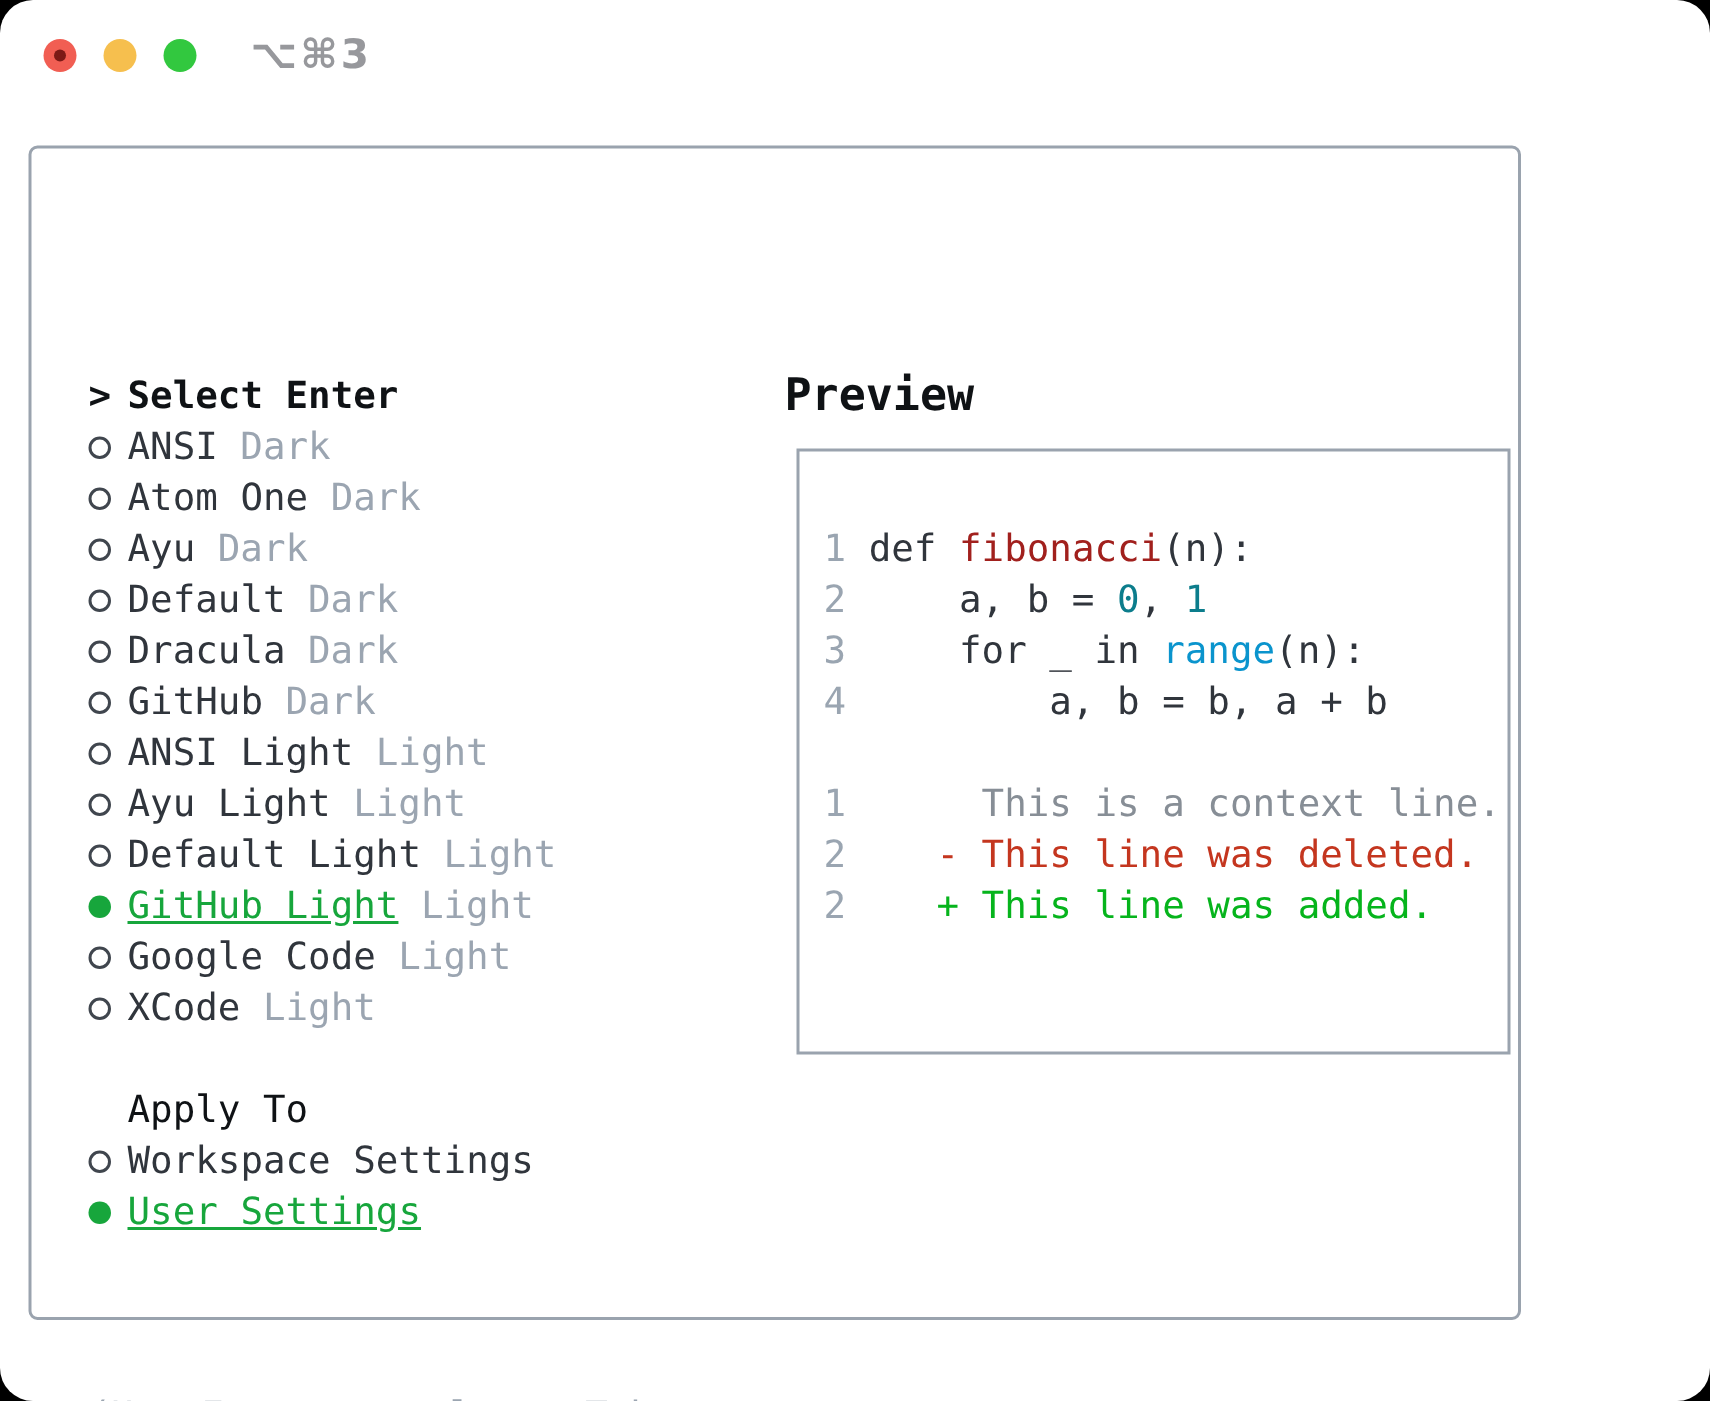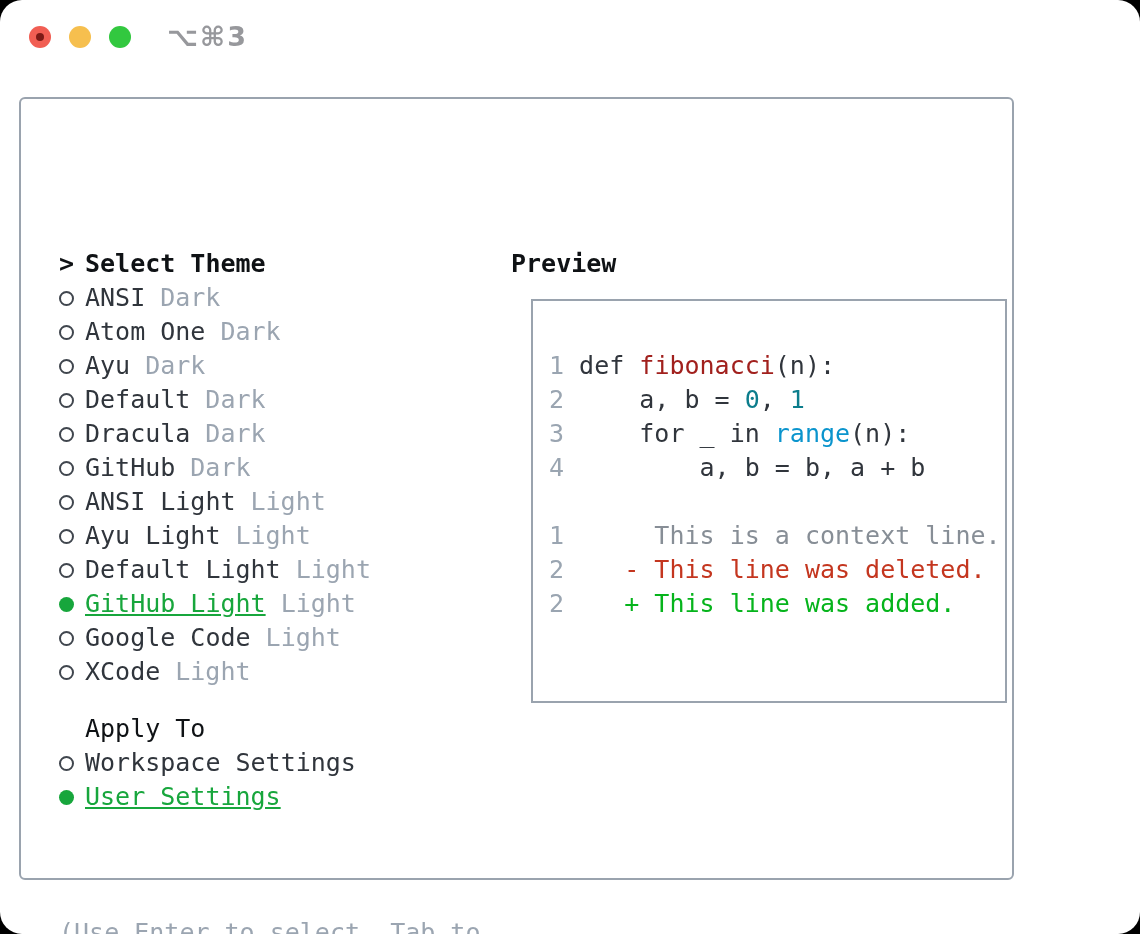--- a/index.html
+++ b/index.html
@@ -34,26 +34,26 @@
   .row{display:flex;height:34px;align-items:center;}
   .marker{width:26px;flex:none;display:flex;align-items:center;}
   .cursor{font-weight:bold;color:var(--c-text-heading);}
   .circle{width:15px;height:15px;border-radius:50%;border:2px solid var(--c-radio-ring);box-sizing:border-box;}
   .circle.filled{border:none;background:var(--c-accent-green);}
   .section-title{color:var(--c-text-heading);font-weight:bold;white-space:pre;}
   .plain-title{color:var(--c-text-heading);white-space:pre;}
   .name{color:var(--c-text-primary);white-space:pre;}
   .name.selected{color:var(--c-accent-green);text-decoration:underline;}
   .tag{color:var(--c-text-muted);margin-left:15px;white-space:pre;}
-  .apply-gap{margin-top:23px;}
+  .apply-gap{margin-top:34px;}
   .help{margin-top:34px;color:var(--c-text-muted);white-space:pre;}
   
   .preview-title{
-    position:absolute;left:490px;top:148px;height:34px;line-height:34px;
-    font-size:25px;font-weight:bold;color:var(--c-text-heading);
+    position:absolute;left:502px;top:148px;height:34px;line-height:34px;
+    font-size:30px;font-weight:bold;color:var(--c-text-heading);
   }
   .preview-box{
     position:absolute;left:510px;top:200px;width:476px;height:404px;
     border:2px solid var(--c-border);box-sizing:border-box;
     padding:48px 15px 0 16px;overflow:hidden;
   }
   .code-line{white-space:pre;font-size:25px;line-height:34px;height:34px;}
   .lnum{color:var(--c-line-number);}
   .tok-fg{color:var(--c-text-primary);}
   .tok-func{color:var(--c-syntax-function);}
@@ -77,21 +77,21 @@
       <button class="light green"></button>
     </div>
     <span class="shortcut">⌥⌘3</span>
   </div>
 
   <div class="panel">
 
     <div class="left-col">
       <div class="row">
         <span class="marker cursor">&gt;</span>
-        <span class="section-title">Select Theme</span>
+        <span class="section-title">Select Enter</span>
       </div>
 
       <div id="theme-list">
           <div class="row">
             <span class="marker">
               <span class="circle"></span>
             </span>
             <span class="name">ANSI</span>
             <span class="tag">Dark</span>
           </div>

